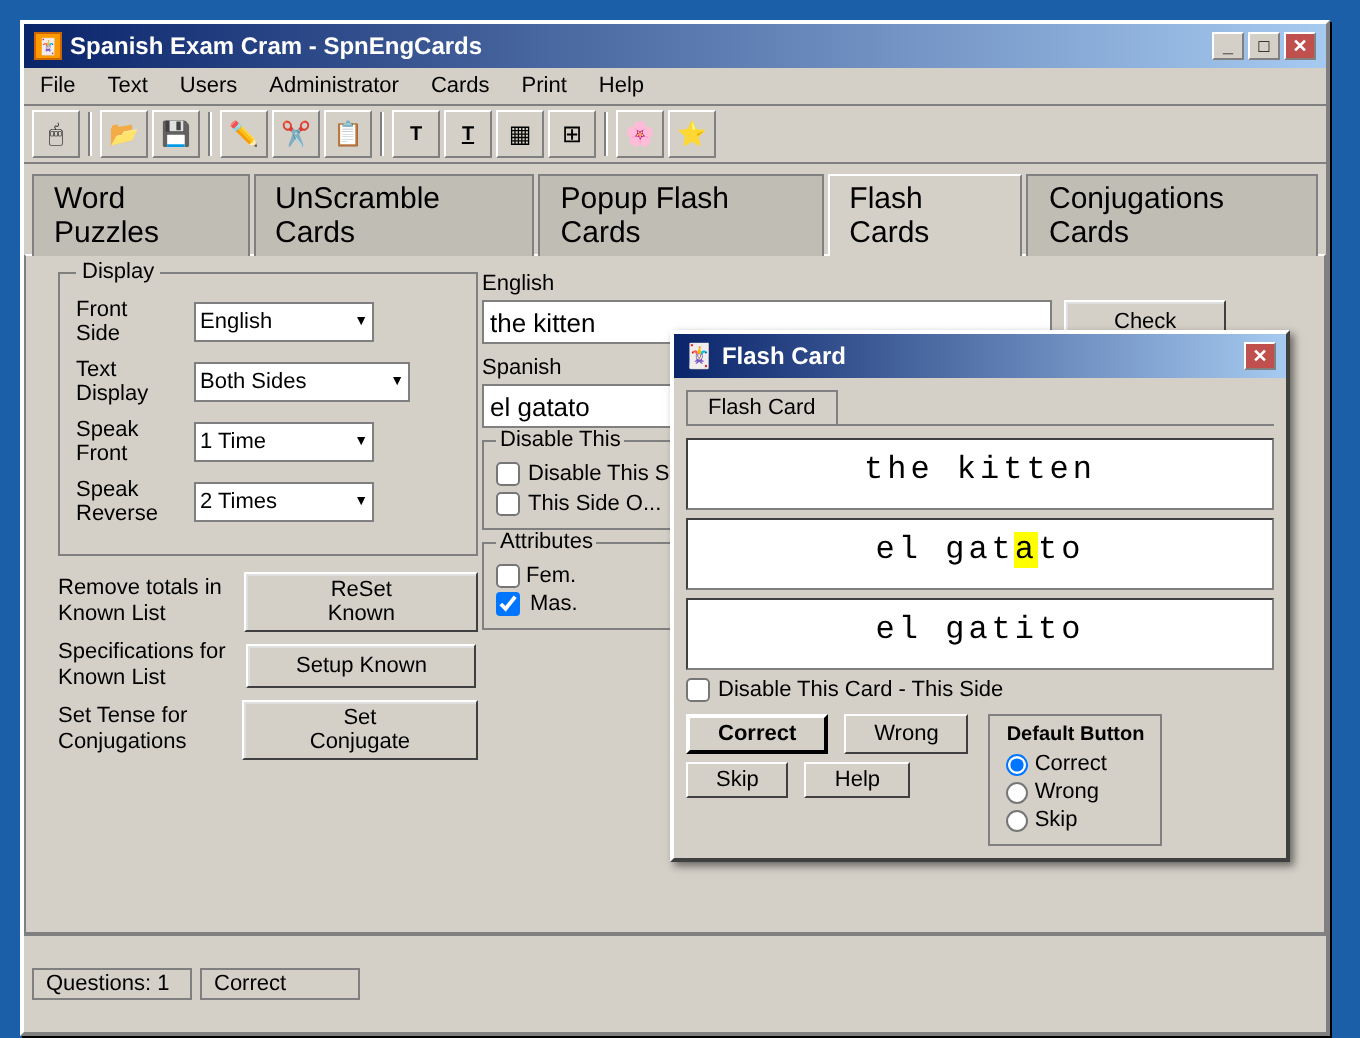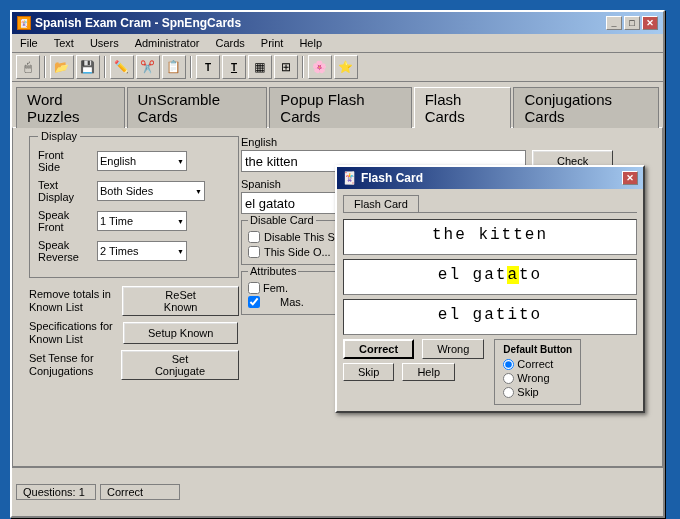--- a/index.html
+++ b/index.html
@@ -623,21 +623,21 @@
         </div>
 
         <div style="margin-bottom:6px;">
           <div style="margin-bottom:2px;">Spanish</div>
           <div>
             <input type="text" style="width: 285px; font-size: 13px; height: 22px;" value="el gatato">
           </div>
         </div>
 
         <div class="disable-group" style="width:220px;">
-          <span class="disable-group-label">Disable Card</span>
+          <span class="disable-group-label">Disable This</span>
           <div style="display:flex; align-items:center; gap:4px; margin-bottom:3px;">
             <input type="checkbox" style="">
             <span>Disable This Side</span>
           </div>
           <div style="display:flex; align-items:center; gap:4px;">
             <input type="checkbox" style="">
             <span>This Side O...</span>
           </div>
         </div>
 
@@ -645,21 +645,21 @@
           <span class="attr-group-label">Attributes</span>
           <div class="two-col">
             <div style="display:flex; align-items:flex-start; gap:3px;">
               <input type="checkbox" style="">
               <span>Fem.</span>
             </div>
             <div style="display:flex; align-items:center; gap:3px;">
               <input type="checkbox" checked="" style="">
               <span>Sin.</span>
             </div>
-            <div style="display:flex; align-items:center; gap:20px;">
+            <div style="display:flex; align-items:center; gap:5px;">
               <input type="checkbox" checked="" style="">
               <span>Mas.</span>
             </div>
             <div style="display:flex; align-items:center; gap:3px;">
               <input type="checkbox" style="">
               <span>Plu.</span>
             </div>
           </div>
         </div>
       </div>
@@ -696,20 +696,24 @@
     </div>
 
     <div class="card-text-box">the kitten</div>
 
     <div class="card-text-box">
       <span>el gat</span><span class="hl">a</span><span>to</span>
     </div>
 
     <div class="card-text-box">el gatito</div>
 
+    <div class="flash-check-row">
+      <input type="checkbox" style="">
+      <span>Disable This Card - This Side</span>
+    </div>
 
     <div style="display:flex; gap:6px; align-items:flex-start;">
       <div>
         <div class="flash-btn-row">
           <button class="flash-correct-btn">Correct</button>
           <button class="flash-wrong-btn">Wrong</button>
         </div>
         <div class="flash-btn-row">
           <button class="flash-skip-btn">Skip</button>
           <button class="flash-skip-btn">Help</button>

